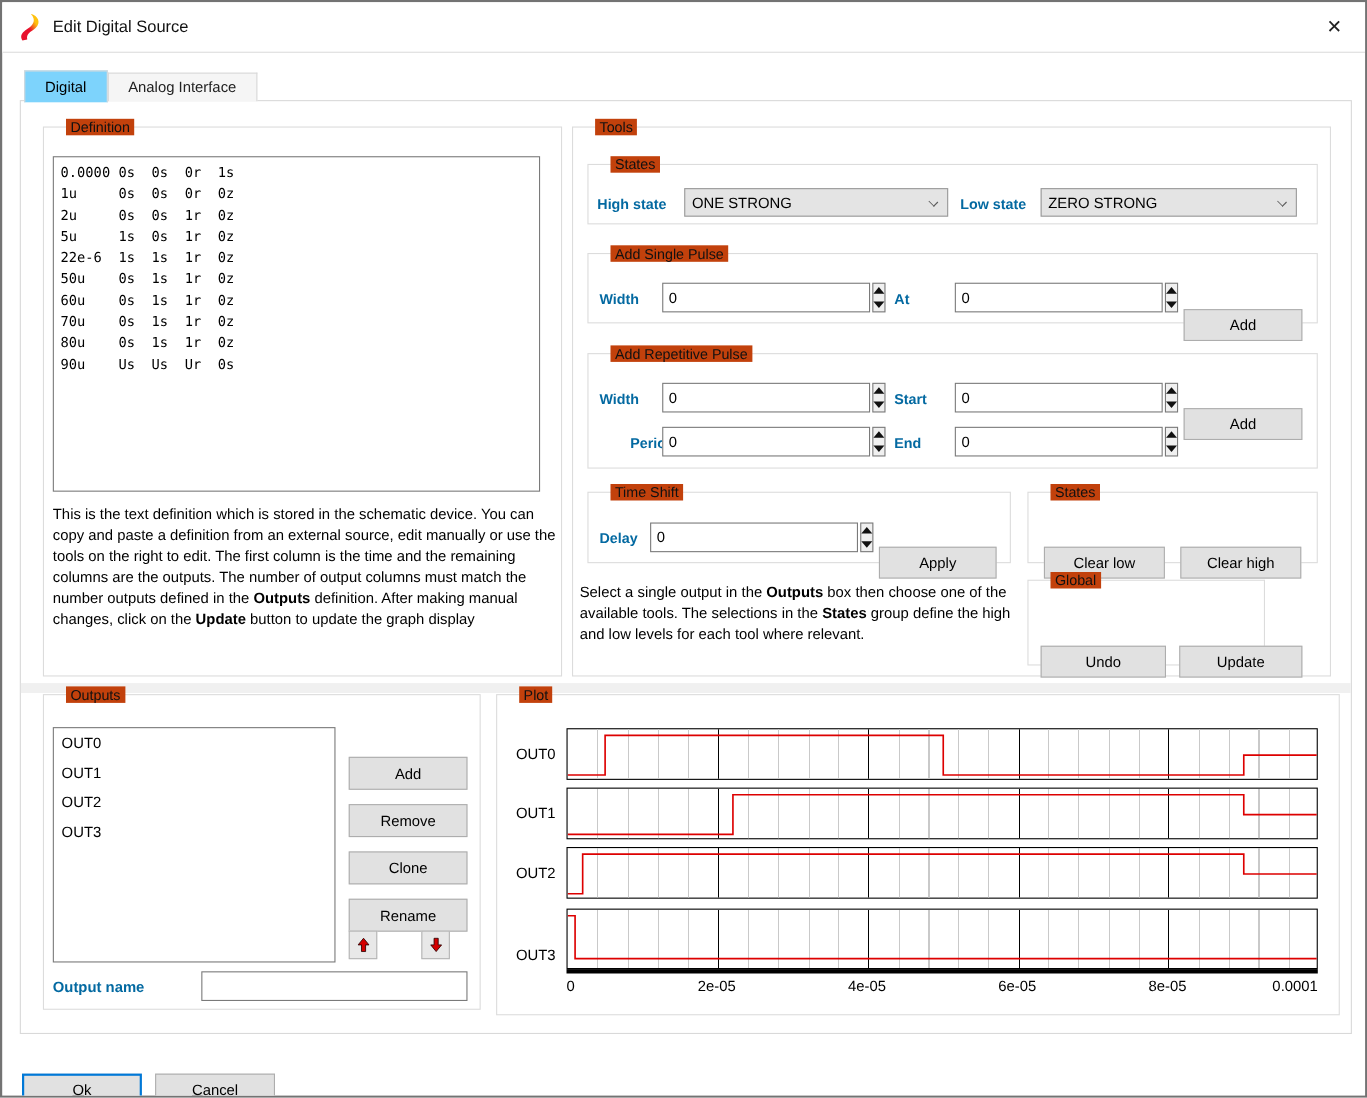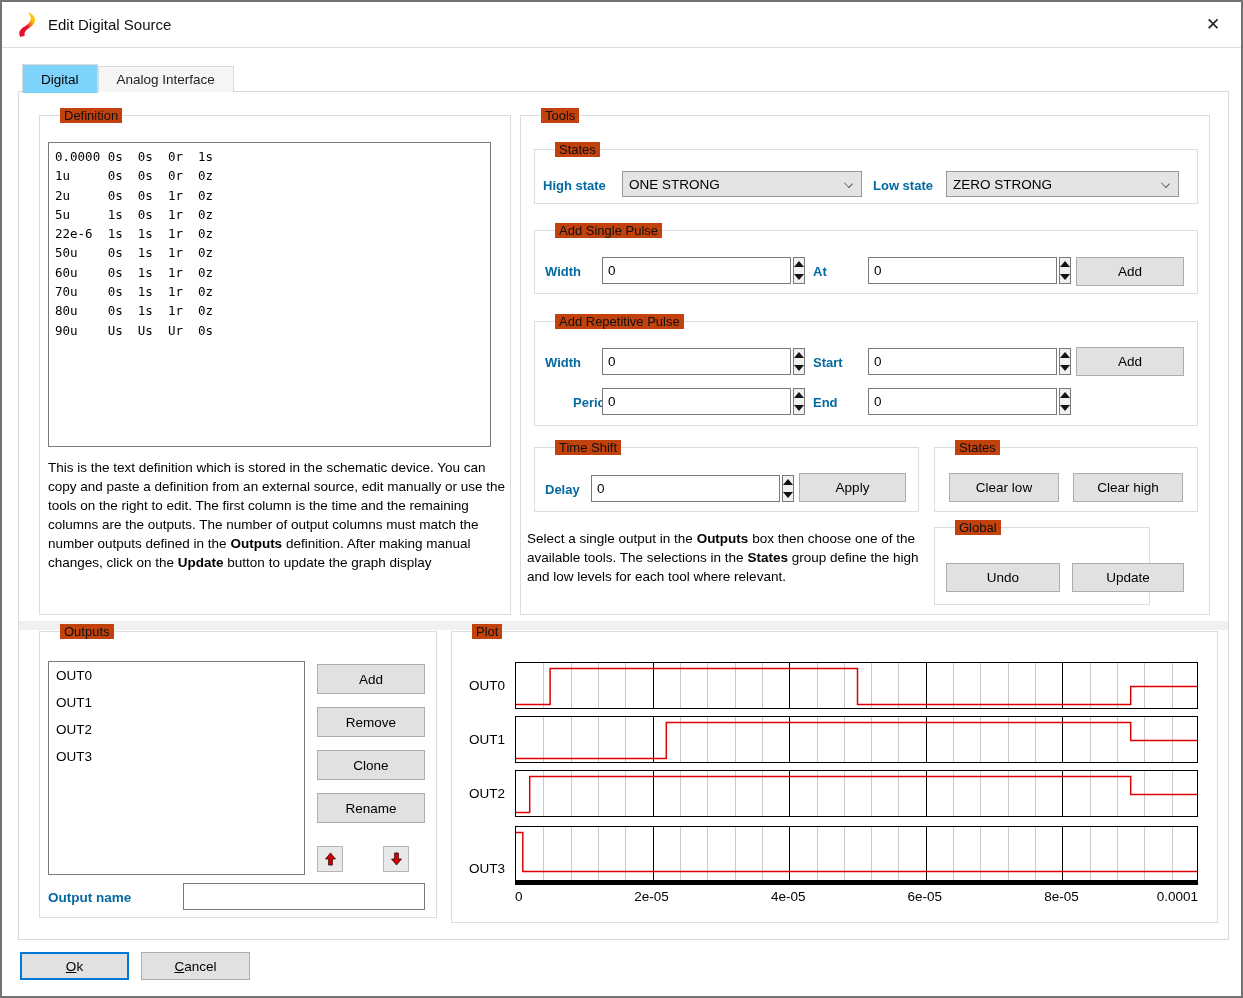--- a/index.html
+++ b/index.html
@@ -20,21 +20,21 @@
   .tab.inactive { background:#f5f5f5; height:26px; font-size:13.5px; color:#222; }
 
   
   .frame { position:absolute; left:16px; top:89px; width:1211px; height:849px; border:1px solid #d9d9d9; background:#fff; }
 
   
   .group { position:absolute; border:1px solid #dcdcdc; background:#fff; }
   .group-label { position:absolute; top:-8px; left:20px; background:#c2410c; padding:0 4px; font-size:13px; color:#111; white-space:nowrap; }
 
   
-  .btn { position:absolute; background:#e1e1e1; border:1px solid #adadad; font-family:"Liberation Sans",sans-serif; font-size:13.5px; color:#000; display:flex; align-items:center; justify-content:center; cursor:pointer; }
+  .btn { position:absolute; background:#e1e1e1; border:1px solid #adadad; font-family:"Liberation Sans",sans-serif; font-size:13.5px; color:#000; display:flex; align-items:center; justify-content:center; cursor:pointer;margin-top:24px; }
   .lbl { position:absolute; font-size:13px; color:#0369a1; white-space:nowrap;font-weight:bold; }
   .combo { position:absolute; height:26px; background:#e4e4e4; border:1px solid #999; display:flex; align-items:center; padding:0 24px 0 6px; font-size:13.5px; cursor:pointer; }
   .combo .chev { position:absolute; right:9px; top:8px; width:7px; height:7px; border-right:1px solid #5a5a5a; border-bottom:1px solid #5a5a5a; transform:rotate(45deg) scaleY(0.8); }
   .spinedit { position:absolute; height:27px; display:flex; }
   .spinedit input { flex:1; height:27px; border:1px solid #7a7a7a; padding:0 5px; font-family:"Liberation Sans",sans-serif; font-size:13.5px; outline:none; }
   .spin { width:18px; height:27px; margin-left:2px; border:1px solid #7a7a7a; background:#f0f0f0; display:flex; flex-direction:column; }
   .spin-btn { flex:1; display:flex; align-items:center; justify-content:center; cursor:pointer; }
   .tri-up { width:0; height:0; border-left:5px solid transparent; border-right:5px solid transparent; border-bottom:6px solid #111; }
   .tri-down { width:0; height:0; border-left:5px solid transparent; border-right:5px solid transparent; border-top:6px solid #111; }
 

